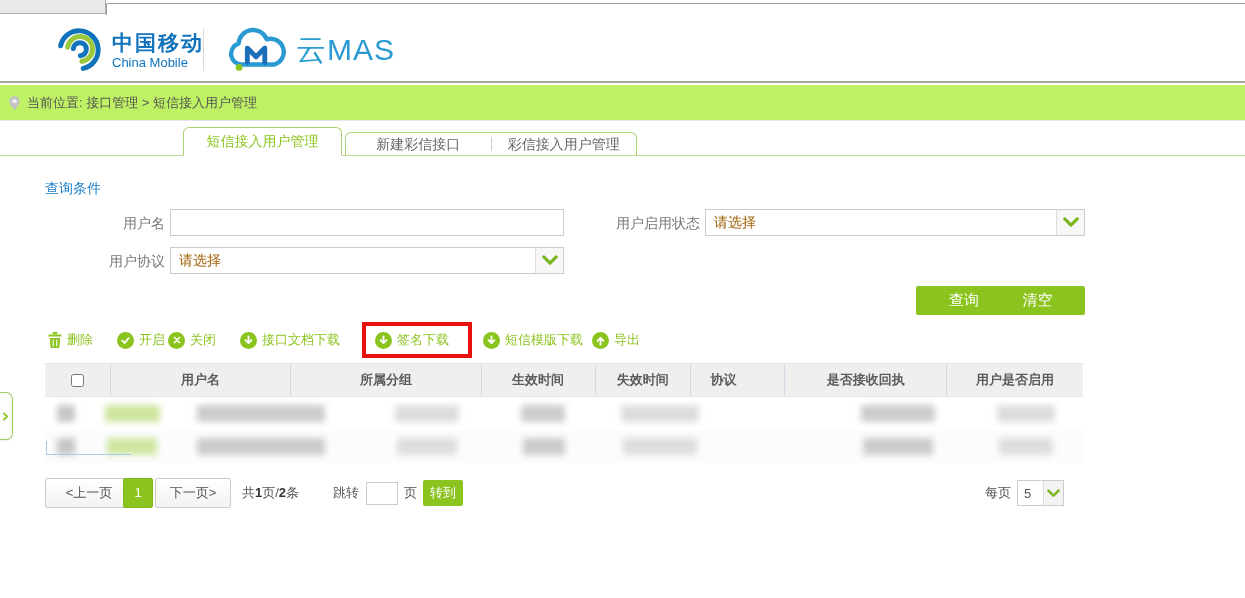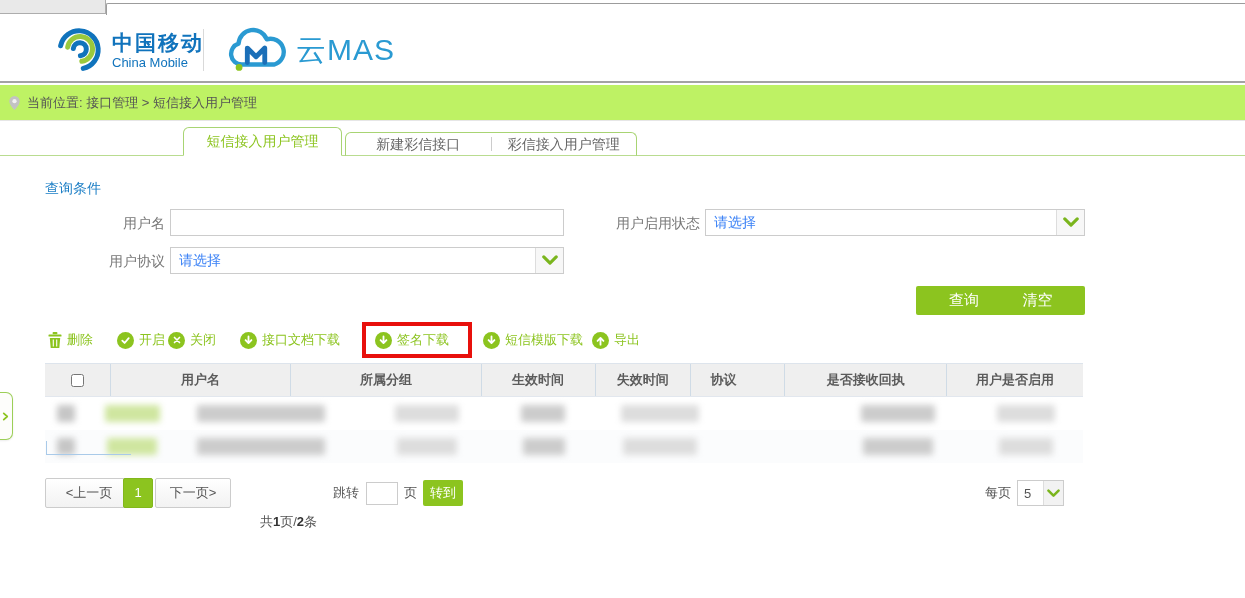--- a/index.html
+++ b/index.html
@@ -34,21 +34,21 @@
   .tab2 { left:183px; width:159px; height:29px; line-height:27px; color:#8cc41f; border-bottom:1px solid #fff; }
   .tab-group { left:345px; width:292px; height:24px; border-bottom:1px solid #b9dc90; display:flex; align-items:center; }
   .tab-in { flex:1; line-height:22px; cursor:pointer; }
   .tg-divider { width:1px; height:14px; background:#ccc; }
   
   .query-title { position:absolute; left:45px; top:180px; font-size:14px; color:#1a7dc5; }
   .f-label { position:absolute; font-size:14px; color:#777; text-align:right; }
   .txt-input { position:absolute; border:1px solid #ccc; background:#fff; height:27px;
     font:14px "Liberation Sans",sans-serif; color:#555; padding:0 8px; outline:none; }
   .sel { position:absolute; height:27px; border:1px solid #ccc; background:#fff; display:flex; align-items:center; cursor:pointer; }
-  .sel-value { flex:1; font-size:14px; color:#3b82f6; padding-left:8px; }
+  .sel-value { flex:1; font-size:14px; color:#a16207; padding-left:8px; }
   .sel-chev { width:28px; height:100%; border-left:1px solid #ddd; background:#f7f7f7;
     display:flex; align-items:center; justify-content:center; }
   .btn-green { position:absolute; background:#8cc41f; color:#fff; border:none; border-radius:2px;
     font:15px "Liberation Sans",sans-serif; cursor:pointer; }
   
   .titem { position:absolute; top:330px; height:20px; display:flex; align-items:center; gap:5px; cursor:pointer; }
   .titem .tlabel { font-size:13px; color:#8cc41f; white-space:nowrap; }
   .circ { width:17px; height:17px; border-radius:50%; background:#8cc41f; display:flex; align-items:center; justify-content:center; }
   .highlight-box { position:absolute; left:362px; top:322px; width:110px; height:36px;
     border:4px solid #e8100c; z-index:5; pointer-events:none; }
@@ -267,21 +267,21 @@
       <span class="blob" style="left:818px; width:70px;"></span>
       <span class="blob light" style="left:954px; width:54px;"></span>
     </div>
     <div class="corner-artifact"></div>
   </div>
 
   <button class="pg-btn" style="left:45px; width:88px;">&lt;上一页</button>
   <div class="pg-current" style="left:123px;">1</div>
   <button class="pg-btn" style="left:155px; width:76px;">下一页&gt;</button>
 
-  <div class="pg-text" style="left:260px;margin-top:29px;"><span>共</span><b>1</b><span>页/</span><b>2</b><span>条</span></div>
+  <div class="pg-text" style="left:242px;"><span>共</span><b>1</b><span>页/</span><b>2</b><span>条</span></div>
 
   <div class="pg-text" style="left:333px;">跳转</div>
   <input class="jump-input" style="left: 366px;" type="text" value="">
   <div class="pg-text" style="left:404px;">页</div>
   <button class="go-btn" style="left:423px;">转到</button>
 
   <div class="pg-text" style="left:985px;">每页</div>
   <div class="pp-sel">
     <span class="pp-val">5</span>
     <span class="pp-chev">

